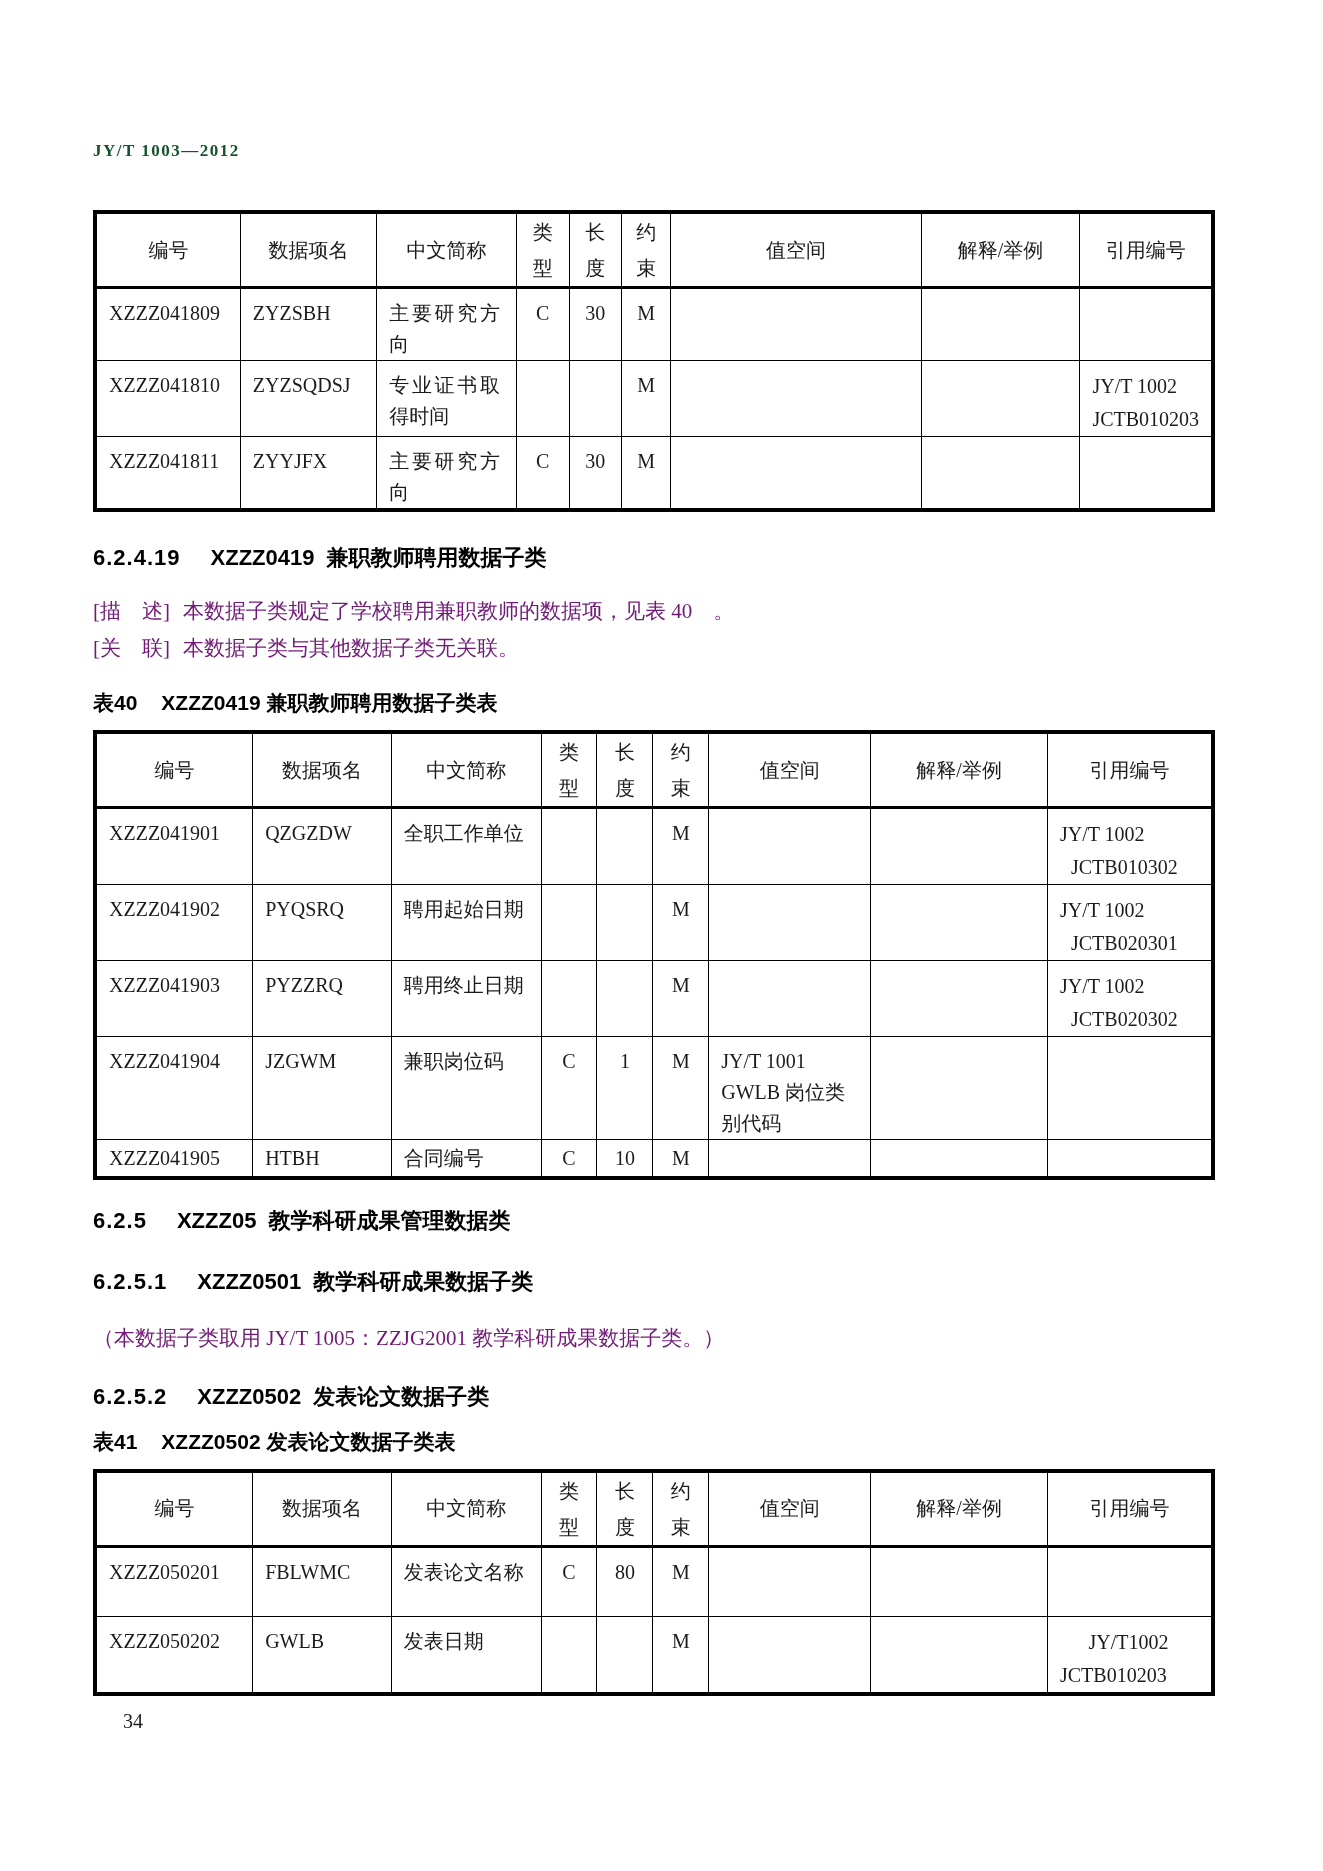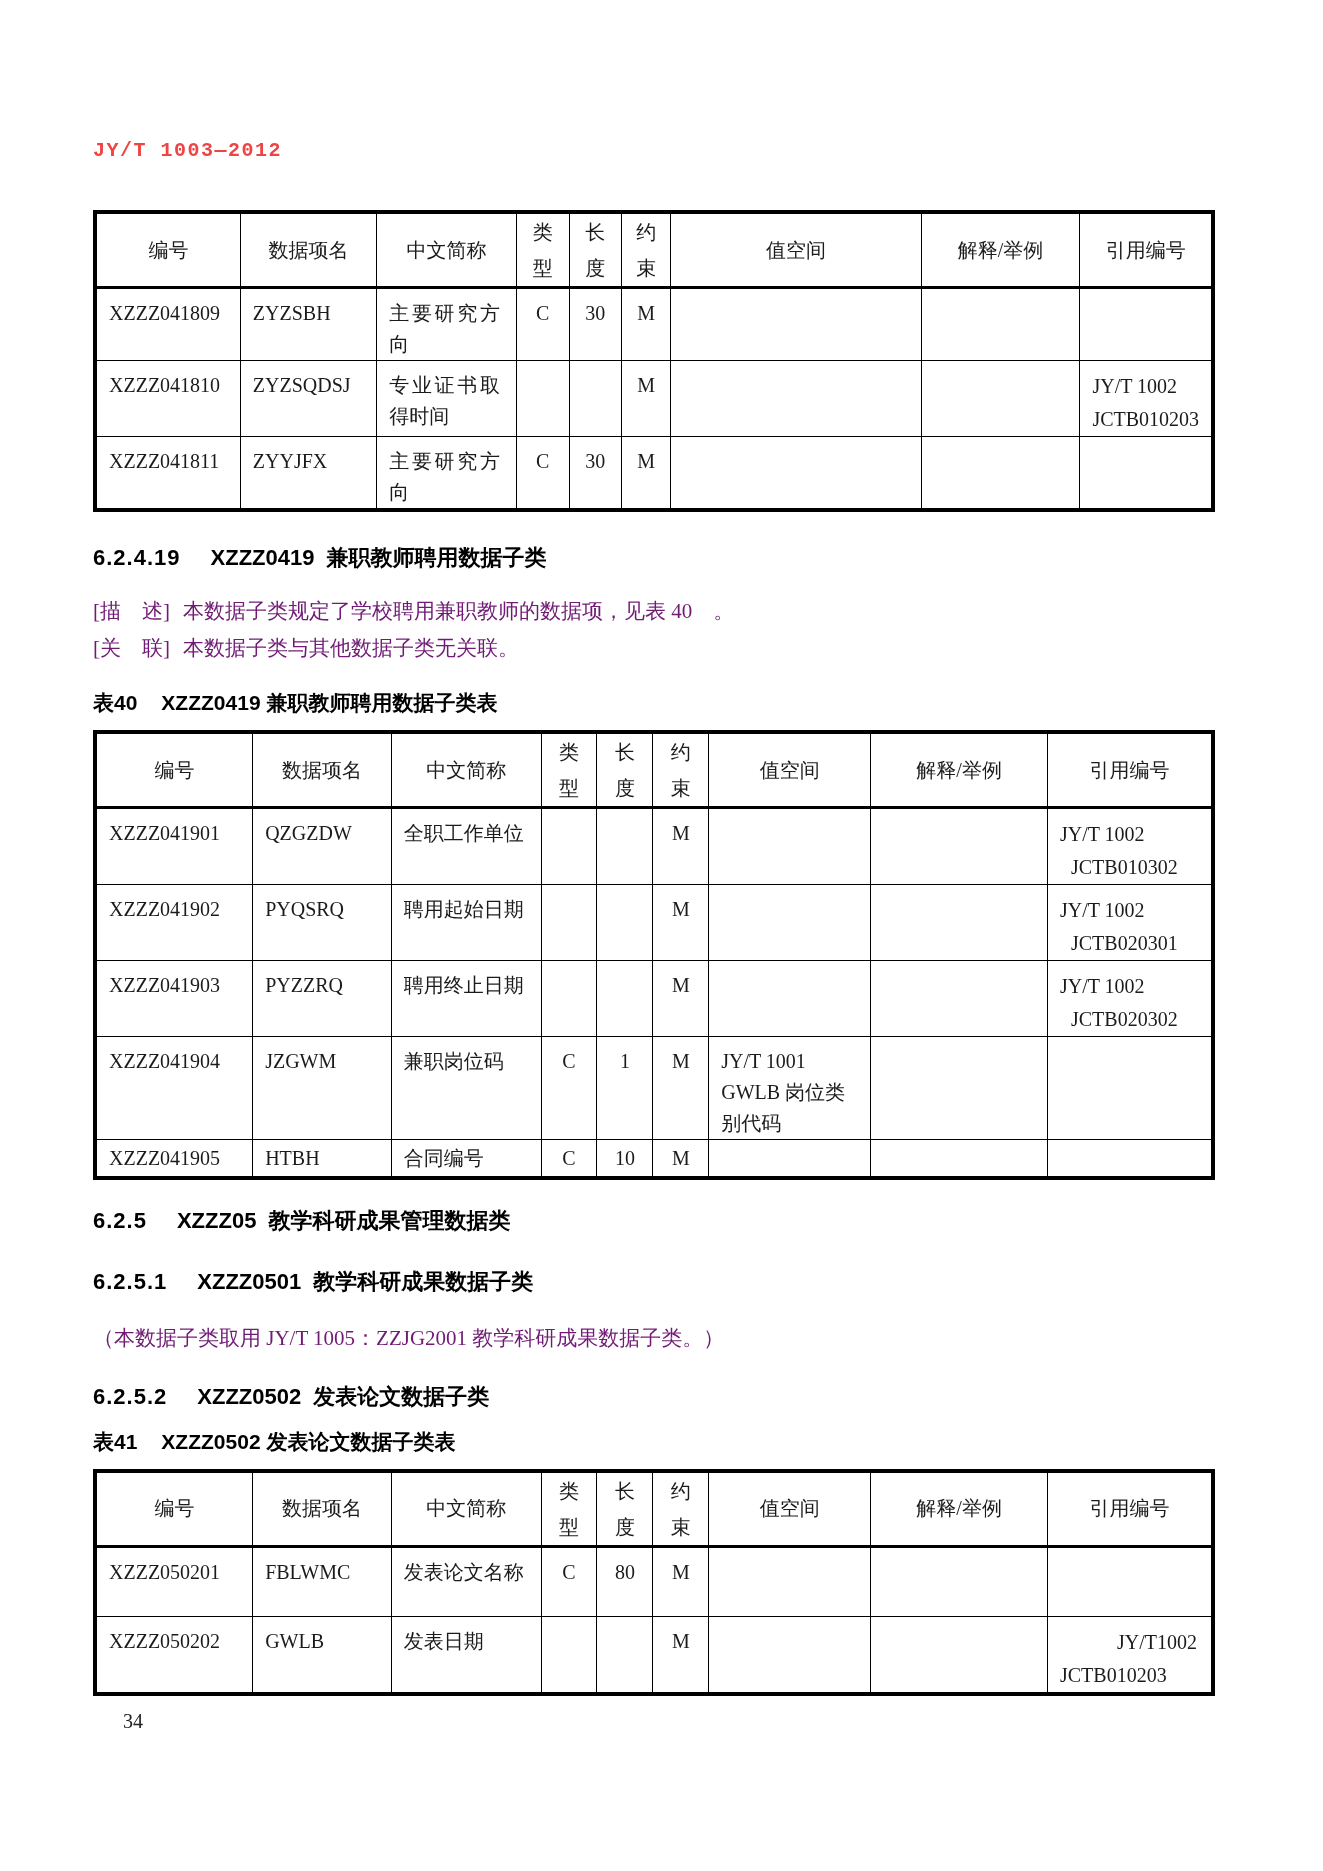--- a/index.html
+++ b/index.html
@@ -4,38 +4,38 @@
 <style>
   html,body{margin:0;padding:0;background:#e8e8e8;}
   .page{
     width:1323px;height:1871px;box-sizing:border-box;margin:0 auto;
     background:#ffffff;color:#141414;
     padding:138px 108px 0 93px;
     font-family:"Liberation Serif","DejaVu Serif",serif;
     position:relative;overflow:hidden;
   }
   .doc-code{
-    font-family:Liberation Mono, monospace;
-    font-weight:bold;font-size:20px;letter-spacing:1.5px;line-height:26px;color:#ef4444;
+    font-family:Liberation Serif, serif;
+    font-weight:bold;font-size:17px;letter-spacing:1.5px;line-height:26px;color:#14532d;
   }
   
   .dt{width:100%;border-collapse:collapse;border:4px solid #000;table-layout:fixed;}
   .dt th,.dt td{border:1px solid #000;font-size:20px;color:#1b1b1b;overflow:hidden;}
   .dt thead tr{border-bottom:3px solid #000;}
   .dt th{font-weight:normal;text-align:center;vertical-align:middle;padding:0;}
   .dt td{vertical-align:top;padding:9px 8px 0 12px;line-height:31px;}
   .t1 thead tr{height:70px}.t1 tbody tr{height:69px}
   .t40 thead tr{height:70px}.t40 tbody tr{height:71px}.t40 tbody tr.short{height:38px}.t40 tbody tr.short td{padding-top:3px}
   .t41 thead tr{height:70px}.t41 tbody tr{height:70px}
   .cc{text-align:center;padding-left:2px !important;padding-right:2px !important;}
   .cj{text-align:justify;text-justify:inter-character;padding-right:16px !important;line-height:33px;}
   .cv{line-height:33px;padding-right:12px !important;}
   .cr .rl{line-height:33px;white-space:nowrap;}
   .cr .ind{padding-left:11px;}
-  .rj{display:flex;justify-content:flex-end;padding-right:6px;}
+  .rj{display:flex;justify-content:center;padding-right:6px;}
   .vh{display:inline-block;width:23px;line-height:36px;word-break:break-all;text-align:center;}
   
   .h{font-family:"Liberation Sans","DejaVu Sans",sans-serif;font-weight:bold;font-size:22px;color:#000;line-height:28px;}
   .h .num{margin-right:30px;letter-spacing:1px;}
   .h .code{margin-right:12px;}
   .para{font-size:21px;line-height:37px;color:#701a75;}
   .plabel{margin-right:13px;}
   .cap{
     text-align:left;padding-right:212px;
     font-family:"Liberation Sans","DejaVu Sans",sans-serif;

